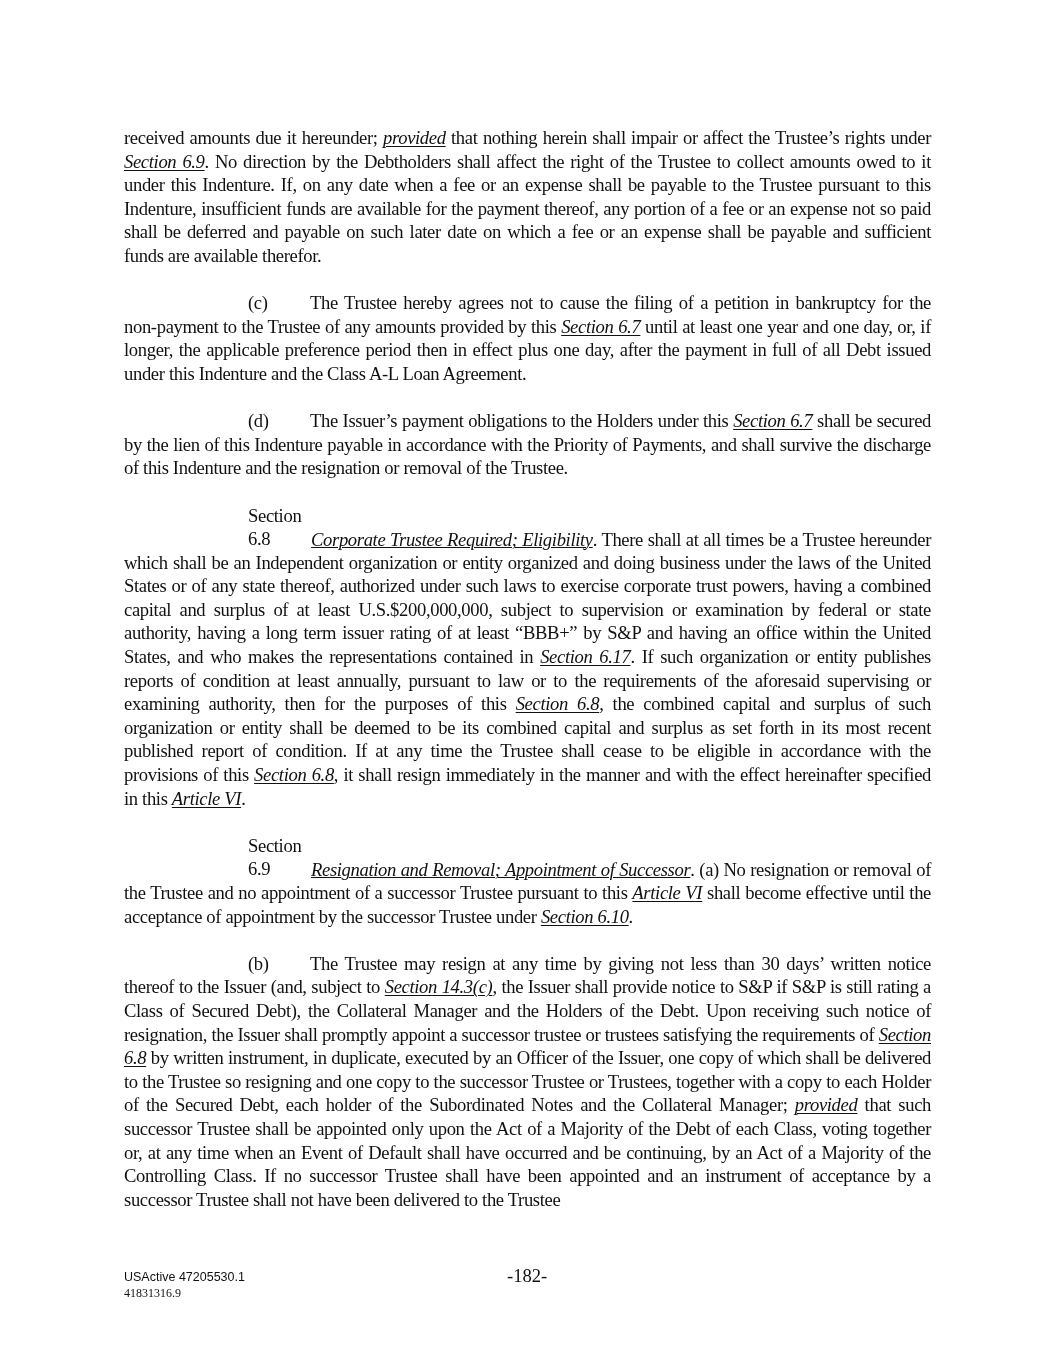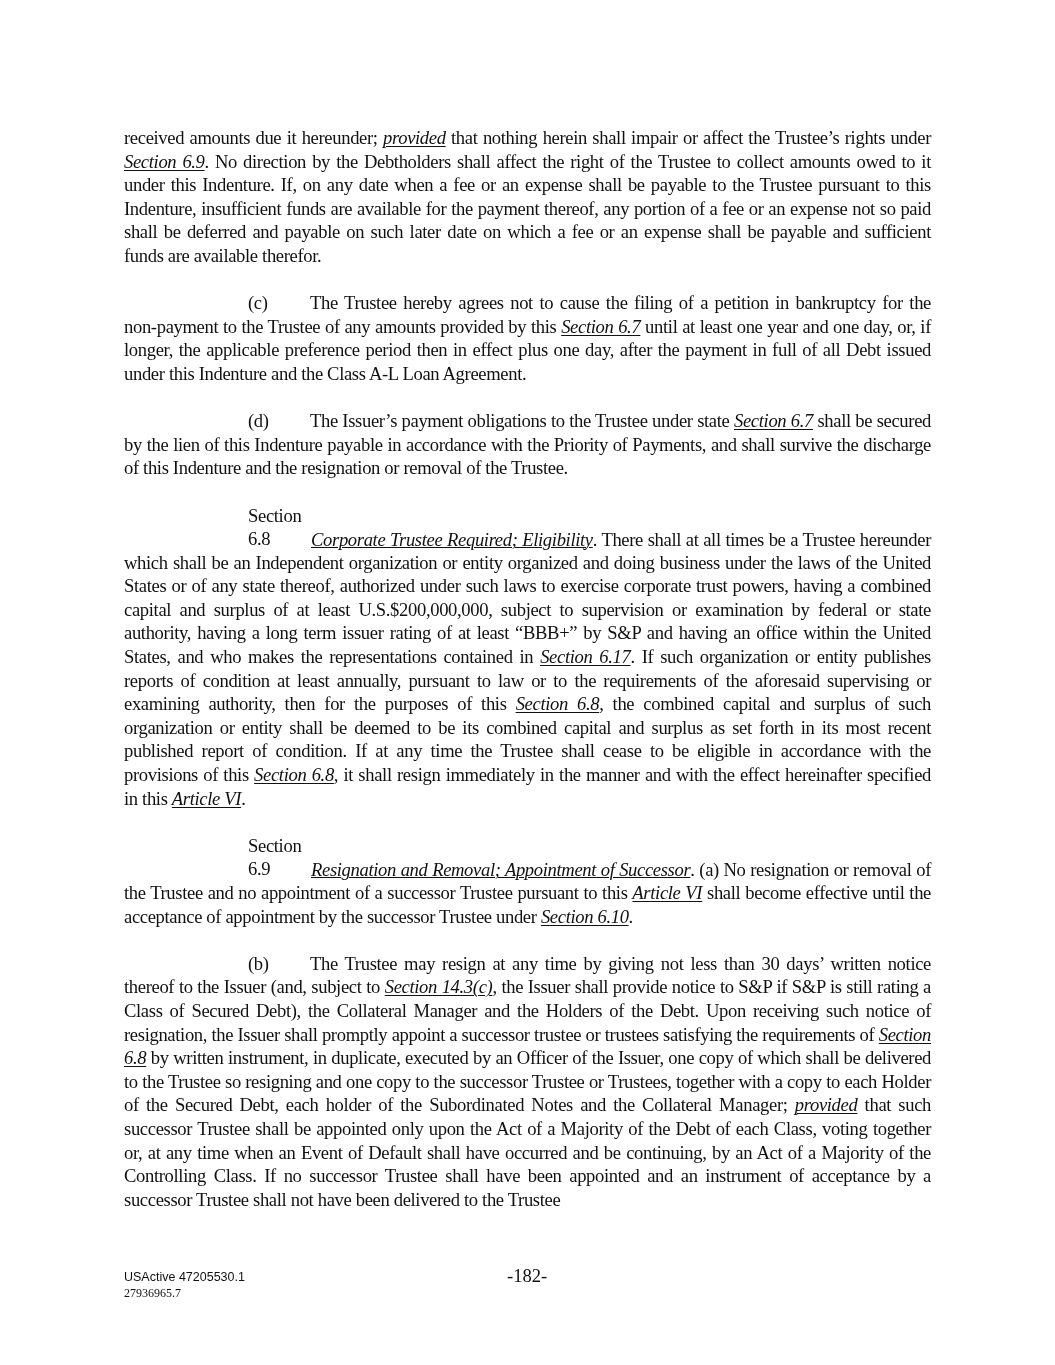--- a/index.html
+++ b/index.html
@@ -26,23 +26,23 @@
     font-family: "Liberation Serif", "DejaVu Serif", serif;
     font-size: 18.6px; color: #111;
   }
 </style>
 </head>
 <body>
 
 <div class="page">
   <p class="para"><span>received amounts due it hereunder; </span><span class="u">provided</span><span> that nothing herein shall impair or affect the Trustee’s rights under </span><span class="u">Section 6.9</span><span>.  No direction by the Debtholders shall affect the right of the Trustee to collect amounts owed to it under this Indenture.  If, on any date when a fee or an expense shall be payable to the Trustee pursuant to this Indenture, insufficient funds are available for the payment thereof, any portion of a fee or an expense not so paid shall be deferred and payable on such later date on which a fee or an expense shall be payable and sufficient funds are available therefor.</span></p>
   <p class="para indent"><span class="sub-label">(c)</span><span>The Trustee hereby agrees not to cause the filing of a petition in bankruptcy for the non-payment to the Trustee of any amounts provided by this </span><span class="u">Section 6.7</span><span> until at least one year and one day, or, if longer, the applicable preference period then in effect plus one day, after the payment in full of all Debt issued under this Indenture and the Class A-L Loan Agreement.</span></p>
-  <p class="para indent"><span class="sub-label">(d)</span><span>The Issuer’s payment obligations to the Trustee under state </span><span class="u">Section 6.7</span><span> shall be secured by the lien of this Indenture payable in accordance with the Priority of Payments, and shall survive the discharge of this Indenture and the resignation or removal of the Trustee.</span></p>
+  <p class="para indent"><span class="sub-label">(d)</span><span>The Issuer’s payment obligations to the Holders under this </span><span class="u">Section 6.7</span><span> shall be secured by the lien of this Indenture payable in accordance with the Priority of Payments, and shall survive the discharge of this Indenture and the resignation or removal of the Trustee.</span></p>
   <p class="para indent"><span class="sec-num">Section 6.8</span><span class="u">Corporate Trustee Required; Eligibility</span><span>.  There shall at all times be a Trustee hereunder which shall be an Independent organization or entity organized and doing business under the laws of the United States or of any state thereof, authorized under such laws to exercise corporate trust powers, having a combined capital and surplus of at least U.S.$200,000,000, subject to supervision or examination by federal or state authority, having a long term issuer rating of at least “BBB+” by S&amp;P and having an office within the United States, and who makes the representations contained in </span><span class="u">Section 6.17</span><span>.  If such organization or entity publishes reports of condition at least annually, pursuant to law or to the requirements of the aforesaid supervising or examining authority, then for the purposes of this </span><span class="u">Section 6.8</span><span>, the combined capital and surplus of such organization or entity shall be deemed to be its combined capital and surplus as set forth in its most recent published report of condition.  If at any time the Trustee shall cease to be eligible in accordance with the provisions of this </span><span class="u">Section 6.8</span><span>, it shall resign immediately in the manner and with the effect hereinafter specified in this </span><span class="u">Article VI</span><span>.</span></p>
   <p class="para indent"><span class="sec-num">Section 6.9</span><span class="u">Resignation and Removal; Appointment of Successor</span><span>.  (a) No resignation or removal of the Trustee and no appointment of a successor Trustee pursuant to this </span><span class="u">Article VI</span><span> shall become effective until the acceptance of appointment by the successor Trustee under </span><span class="u">Section 6.10</span><span>.</span></p>
   <p class="para indent"><span class="sub-label">(b)</span><span>The Trustee may resign at any time by giving not less than 30 days’ written notice thereof to the Issuer (and, subject to </span><span class="u">Section 14.3(c)</span><span>, the Issuer shall provide notice to S&amp;P if S&amp;P is still rating a Class of Secured Debt), the Collateral Manager and the Holders of the Debt. Upon receiving such notice of resignation, the Issuer shall promptly appoint a successor trustee or trustees satisfying the requirements of </span><span class="u">Section 6.8</span><span> by written instrument, in duplicate, executed by an Officer of the Issuer, one copy of which shall be delivered to the Trustee so resigning and one copy to the successor Trustee or Trustees, together with a copy to each Holder of the Secured Debt, each holder of the Subordinated Notes and the Collateral Manager; </span><span class="u">provided</span><span> that such successor Trustee shall be appointed only upon the Act of a Majority of the Debt of each Class, voting together or, at any time when an Event of Default shall have occurred and be continuing, by an Act of a Majority of the Controlling Class.  If no successor Trustee shall have been appointed and an instrument of acceptance by a successor Trustee shall not have been delivered to the Trustee</span></p>
 </div>
 
 <div class="footer-left">
   <div>USActive 47205530.1</div>
-  <div class="line2">27936965.7</div>
+  <div class="line2">41831316.9</div>
 </div>
 <div class="page-number">-182-</div>
 
 </body></html>

